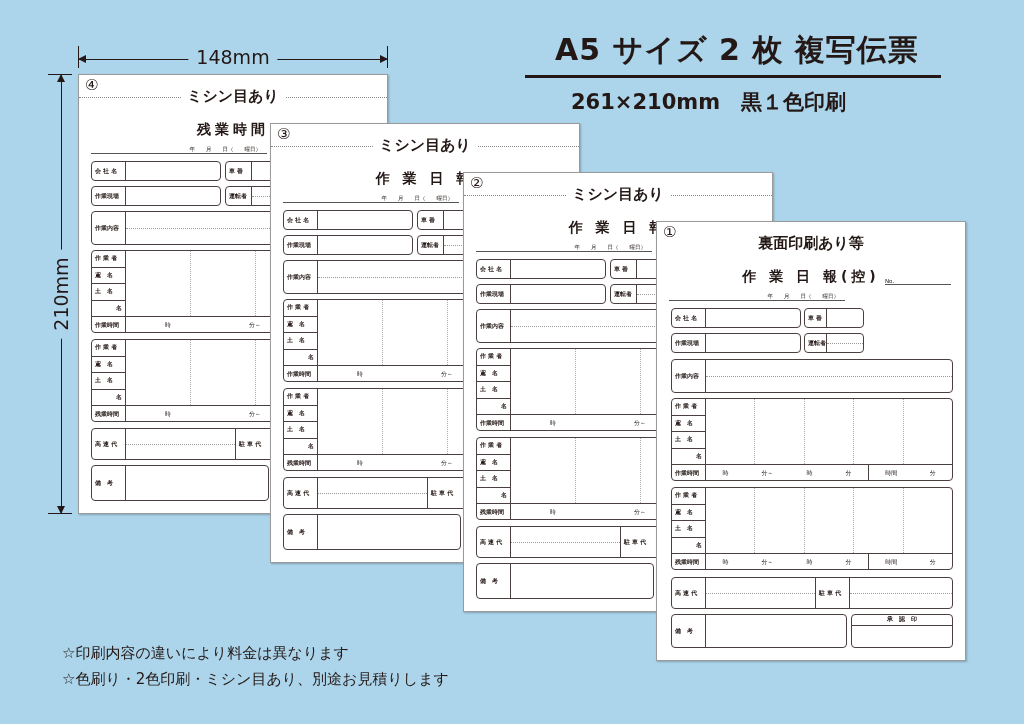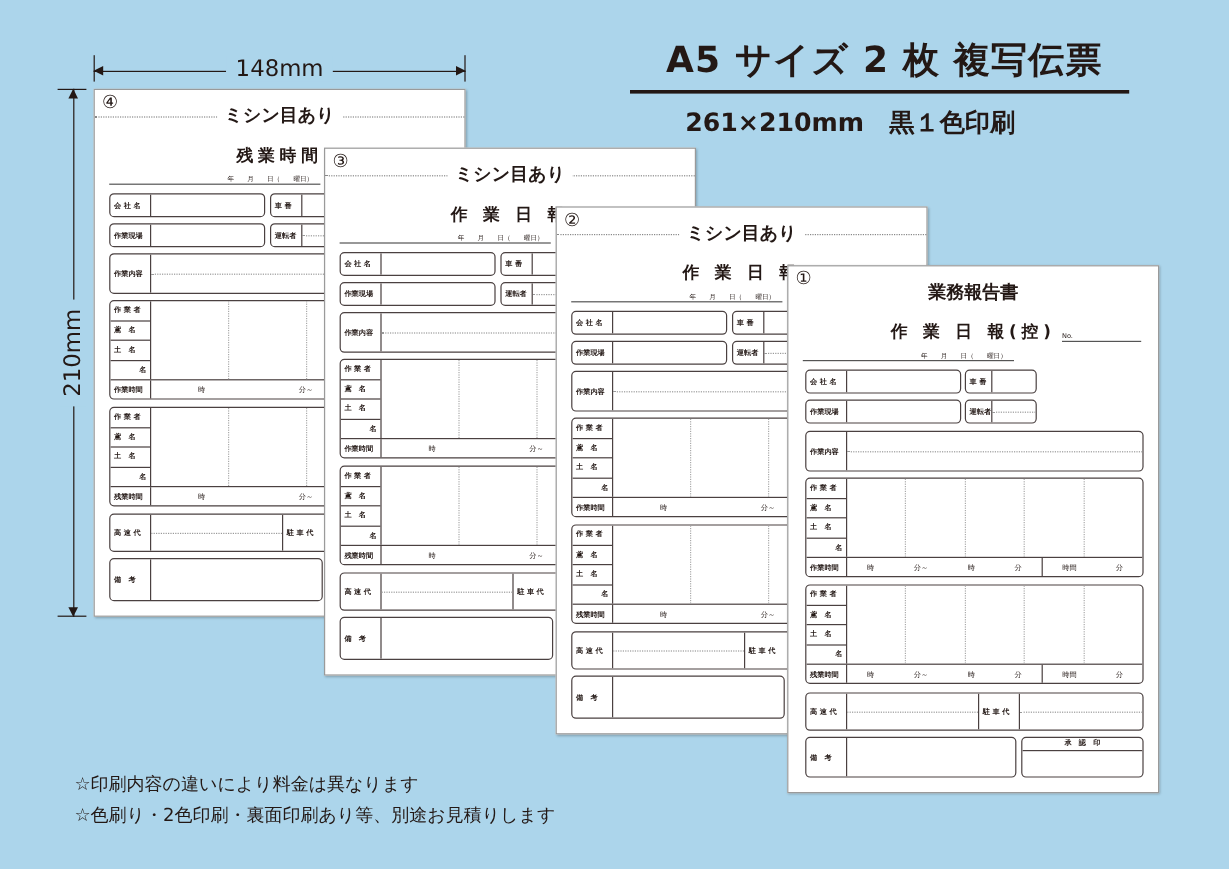--- a/index.html
+++ b/index.html
@@ -337,21 +337,21 @@
       <div class="lab" style="border-right:none">駐 車 代</div>
     </div>
   <div class="box" style="left:12px;top:390px;width:178px;height:36px">
       <div class="lab">備　考</div>
       <div class="fill"></div>
     </div>
 </div>
 
 <div class="sheet" style="left:656px;top:221px">
   <span class="num">①</span>
-  <span class="nolbl">業務報告書</span>
+  <span class="nolbl">裏面印刷あり等</span>
   <span class="ftitle">作 業 日 報(控)</span>
   <div class="no">No.</div>
   <div class="date">年　　月　　日（　　曜日）</div>
   <div class="box" style="left:14px;top:86px;width:130px;height:20px">
       <div class="lab">会 社 名</div>
       <div class="fill"></div>
     </div>
   <div class="box" style="left:147px;top:86px;width:60px;height:20px">
       <div class="lab" style="width:22px">車 番</div>
       <div class="fill"></div>
@@ -446,13 +446,13 @@
       <div class="lab">備　考</div>
       <div class="fill"></div>
     </div>
   <div class="box" style="left:194px;top:392px;width:102px;height:34px;flex-direction:column">
       <div style="height:11px;border-bottom:1px solid #4a4040;text-align:center;font-size:6px;font-weight:bold">承　認　印</div>
       <div style="flex:1"></div>
     </div>
 </div>
 
 <div class="abs footer" style="top:644px">☆印刷内容の違いにより料金は異なります</div>
-<div class="abs footer" style="top:670px">☆色刷り・2色印刷・裏面印刷あり等、別途お見積りします</div>
+<div class="abs footer" style="top:670px">☆色刷り・2色印刷・ミシン目あり、別途お見積りします</div>
 
 </body></html>

